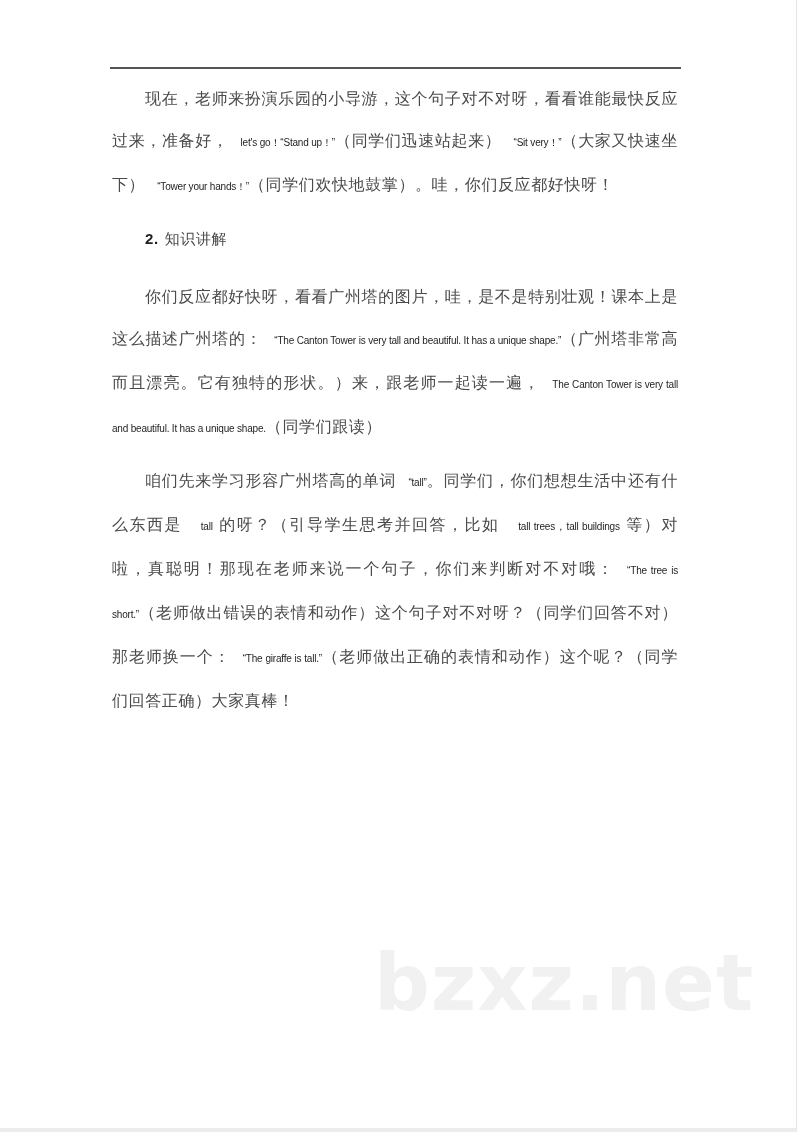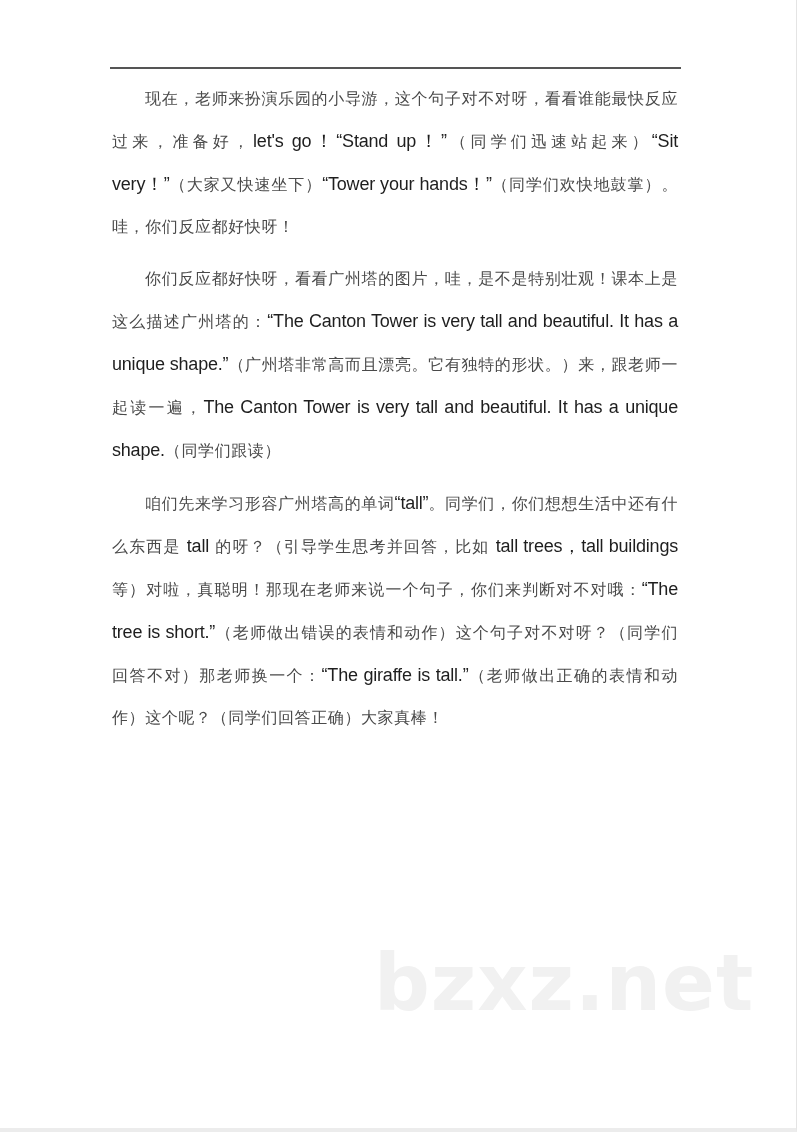--- a/index.html
+++ b/index.html
@@ -45,22 +45,23 @@
       color: #4a4a4a;
       text-align: justify;
       letter-spacing: 0.6px;
     }
     .para.indent {
       text-indent: 33px;
     }
     .en {
       font-family: "Liberation Sans", sans-serif;
       color: #1e1e1e;
-      font-size: 18px;
+      font-size: 10px;
       letter-spacing: -0.2px;
+      margin-left: 12px;
     }
     .heading {
       margin: 6px 0 16px 33px;
       font-size: 15px;
       line-height: 42px;
       color: #4a4a4a;
       letter-spacing: 0.6px;
     }
     .heading .num {
       font-family: "Liberation Sans", sans-serif;
@@ -84,20 +85,23 @@
 <body>
 
 <div class="page">
   <div class="header-rule"></div>
 
   <div class="content">
     <div id="paras-before">
         <p class="para indent"><span>现在，老师来扮演乐园的小导游，这个句子对不对呀，看看谁能最快反应过来，准备好，</span><span class="en">let's go！“Stand up！”</span><span>（同学们迅速站起来）</span><span class="en">“Sit very！”</span><span>（大家又快速坐下）</span><span class="en">“Tower your hands！”</span><span>（同学们欢快地鼓掌）。哇，你们反应都好快呀！</span></p>
       </div>
 
+    <div class="heading">
+      <span class="num">2.</span><span>知识讲解</span>
+    </div>
 
     <div id="paras-after">
         <p class="para indent"><span>你们反应都好快呀，看看广州塔的图片，哇，是不是特别壮观！课本上是这么描述广州塔的：</span><span class="en">“The Canton Tower is very tall and beautiful. It has a unique shape.”</span><span>（广州塔非常高而且漂亮。它有独特的形状。）来，跟老师一起读一遍，</span><span class="en">The Canton Tower is very tall and beautiful. It has a unique shape.</span><span>（同学们跟读）</span></p>
         <p class="para indent"><span>咱们先来学习形容广州塔高的单词</span><span class="en">“tall”</span><span>。同学们，你们想想生活中还有什么东西是 </span><span class="en">tall</span><span> 的呀？（引导学生思考并回答，比如 </span><span class="en">tall trees，tall buildings</span><span> 等）对啦，真聪明！那现在老师来说一个句子，你们来判断对不对哦：</span><span class="en">“The tree is short.”</span><span>（老师做出错误的表情和动作）这个句子对不对呀？（同学们回答不对）那老师换一个：</span><span class="en">“The giraffe is tall.”</span><span>（老师做出正确的表情和动作）这个呢？（同学们回答正确）大家真棒！</span></p>
       </div>
   </div>
 
   <div class="watermark">bzxz.net</div>
 </div>
 

